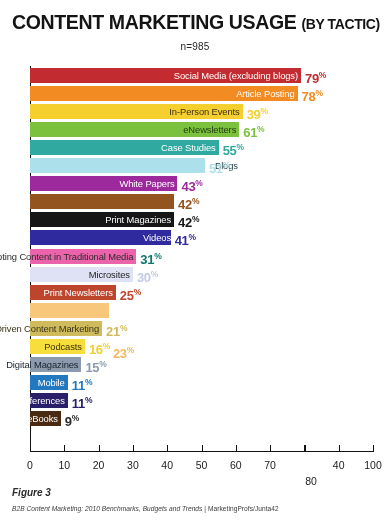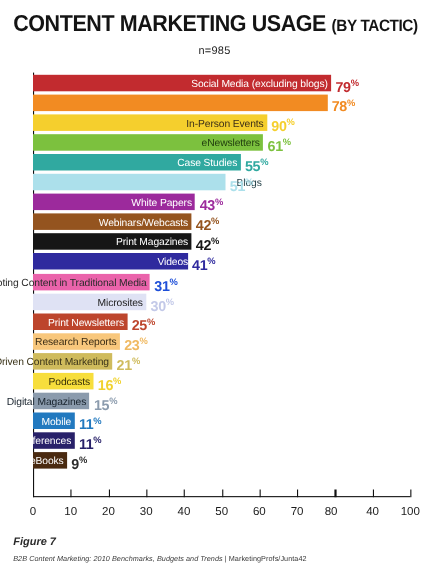--- a/index.html
+++ b/index.html
@@ -126,26 +126,27 @@
         <div class="tick" style="left: 343px; top: 379px;"></div>
       </div>
     <div id="bars">
         <div class="row" style="top: 2px; width: 343px;">
           <div class="bar" style="width: 270.97px; background: rgb(194, 43, 47);"></div>
           <div class="rowlabel" style="color: rgb(255, 255, 255); right: 72.03px;">Social Media (excluding blogs)</div>
           <div class="value" style="left: 274.97px; color: rgb(194, 43, 47);"><span>79</span><span class="pct">%</span></div>
         </div>
         <div class="row" style="top: 20.0526px; width: 343px;">
           <div class="bar" style="width: 267.54px; background: rgb(242, 139, 34);"></div>
+          <div class="rowlabel" style="color: rgb(255, 255, 255); right: 75.46px;">Article Posting</div>
           <div class="value" style="left: 271.54px; color: rgb(242, 139, 34);"><span>78</span><span class="pct">%</span></div>
         </div>
         <div class="row" style="top: 38.1053px; width: 343px;">
           <div class="bar" style="width: 212.66px; background: rgb(245, 207, 45);"></div>
           <div class="rowlabel" style="color: rgb(61, 48, 24); right: 130.34px;">In-Person Events</div>
-          <div class="value" style="left: 216.66px; color: rgb(245, 207, 45);"><span>90</span><span class="pct">%</span></div>
+          <div class="value" style="left: 216.66px; color: rgb(245, 207, 45);"><span>39</span><span class="pct">%</span></div>
         </div>
         <div class="row" style="top: 56.1579px; width: 343px;">
           <div class="bar" style="width: 209.23px; background: rgb(124, 193, 62);"></div>
           <div class="rowlabel" style="color: rgb(31, 59, 14); right: 133.77px;">eNewsletters</div>
           <div class="value" style="left: 213.23px; color: rgb(124, 193, 62);"><span>61</span><span class="pct">%</span></div>
         </div>
         <div class="row" style="top: 74.2105px; width: 343px;">
           <div class="bar" style="width: 188.65px; background: rgb(48, 169, 160);"></div>
           <div class="rowlabel" style="color: rgb(255, 255, 255); right: 154.35px; margin-left: 40px;">Case Studies</div>
           <div class="value" style="left: 192.65px; color: rgb(48, 169, 160);"><span>55</span><span class="pct">%</span></div>
@@ -155,52 +156,50 @@
           <div class="rowlabel" style="color: rgb(28, 59, 66); right: 168.07px;">Blogs</div>
           <div class="value" style="left: 178.93px; color: rgb(172, 224, 235);"><span>51</span><span class="pct">%</span></div>
         </div>
         <div class="row" style="top: 110.316px; width: 343px;">
           <div class="bar" style="width: 147.49px; background: rgb(156, 42, 156);"></div>
           <div class="rowlabel" style="color: rgb(255, 255, 255); right: 195.51px;">White Papers</div>
           <div class="value" style="left: 151.49px; color: rgb(156, 42, 156);"><span>43</span><span class="pct">%</span></div>
         </div>
         <div class="row" style="top: 128.368px; width: 343px;">
           <div class="bar" style="width: 144.06px; background: rgb(148, 84, 31);"></div>
-          <div class="rowlabel" style="color: rgb(255, 255, 255); right: 198.94px;">Webinars/Webcasts</div>
           <div class="value" style="left: 148.06px; color: rgb(148, 84, 31);"><span>42</span><span class="pct">%</span></div>
         </div>
         <div class="row" style="top: 146.421px; width: 343px;">
           <div class="bar" style="width: 144.06px; background: rgb(22, 22, 22);"></div>
           <div class="rowlabel" style="color: rgb(255, 255, 255); right: 198.94px;">Print Magazines</div>
           <div class="value" style="left: 148.06px; color: rgb(22, 22, 22);"><span>42</span><span class="pct">%</span></div>
         </div>
         <div class="row" style="top: 164.474px; width: 343px;">
           <div class="bar" style="width: 140.63px; background: rgb(47, 42, 158);"></div>
           <div class="rowlabel" style="color: rgb(255, 255, 255); right: 199px; text-align: center;">Videos</div>
           <div class="value" style="left: 144.63px; color: rgb(47, 42, 158);"><span>41</span><span class="pct">%</span></div>
         </div>
         <div class="row" style="top: 182.526px; width: 343px;">
           <div class="bar" style="width: 106.33px; background: rgb(234, 99, 171);"></div>
           <div class="rowlabel" style="color: rgb(43, 43, 43); right: 236.67px;">Promoting Content in Traditional Media</div>
-          <div class="value" style="left: 110.33px; color: #1d4ed8;"><span>31</span><span class="pct">%</span></div>
+          <div class="value" style="left: 110.33px; color: #0f766e;"><span>31</span><span class="pct">%</span></div>
         </div>
         <div class="row" style="top: 200.579px; width: 343px;">
           <div class="bar" style="width: 102.9px; background: rgb(223, 226, 244);"></div>
           <div class="rowlabel" style="color: rgb(29, 29, 29); right: 240.1px;">Microsites</div>
           <div class="value" style="left: 106.9px; color: rgb(195, 201, 232);"><span>30</span><span class="pct">%</span></div>
         </div>
         <div class="row" style="top: 218.632px; width: 343px;">
           <div class="bar" style="width: 85.75px; background: rgb(189, 69, 44);"></div>
           <div class="rowlabel" style="color: rgb(255, 255, 255); right: 257.25px;">Print Newsletters</div>
           <div class="value" style="left: 89.75px; color: rgb(189, 69, 44);"><span>25</span><span class="pct">%</span></div>
         </div>
         <div class="row" style="top: 236.684px; width: 343px;">
           <div class="bar" style="width: 78.89px; background: rgb(248, 199, 124);"></div>
-          <div class="rowlabel" style="color: rgb(58, 44, 20); right: 264.11px;">Research Reports</div>
-          <div class="value" style="left: 82.89px; color: rgb(240, 185, 97);"><span>23</span><span class="pct">%</span></div>
+          <div class="value" style="left: 82.89px; color: rgb(240, 185, 97); margin-top: 40px;"><span>23</span><span class="pct">%</span></div>
         </div>
         <div class="row" style="top: 254.737px; width: 343px;">
           <div class="bar" style="width: 72.03px; background: rgb(207, 187, 92);"></div>
           <div class="rowlabel" style="color: rgb(58, 51, 24); right: 270.97px;">Data-Driven Content Marketing</div>
           <div class="value" style="left: 76.03px; color: rgb(207, 187, 92);"><span>21</span><span class="pct">%</span></div>
         </div>
         <div class="row" style="top: 272.789px; width: 343px;">
           <div class="bar" style="width: 54.88px; background: rgb(247, 222, 60);"></div>
           <div class="rowlabel" style="color: rgb(58, 50, 8); right: 288.12px;">Podcasts</div>
           <div class="value" style="left: 58.88px; color: rgb(240, 210, 46);"><span>16</span><span class="pct">%</span></div>
@@ -230,22 +229,22 @@
 
   <div class="ticklabels" id="ticklabels">
       <div class="ticklabel" style="left: 0px;">0</div>
       <div class="ticklabel" style="left: 34.3px;">10</div>
       <div class="ticklabel" style="left: 68.6px;">20</div>
       <div class="ticklabel" style="left: 102.9px;">30</div>
       <div class="ticklabel" style="left: 137.2px;">40</div>
       <div class="ticklabel" style="left: 171.5px;">50</div>
       <div class="ticklabel" style="left: 205.8px; text-align: center;">60</div>
       <div class="ticklabel" style="left: 240.1px;">70</div>
-      <div class="ticklabel" style="left: 271px;">80</div>
+      <div class="ticklabel" style="left: 281px; margin-top: 16px;">80</div>
       <div class="ticklabel" style="left: 308.7px;">40</div>
       <div class="ticklabel" style="left: 343px;">100</div>
     </div>
 
   <div class="divider"></div>
-  <div class="figline">Figure 7</div>
+  <div class="figline">Figure 3</div>
   <div class="srcline"><i>B2B Content Marketing: 2010 Benchmarks, Budgets and Trends</i><span> | MarketingProfs/Junta42</span></div>
 
 </div>
 
 </body></html>

